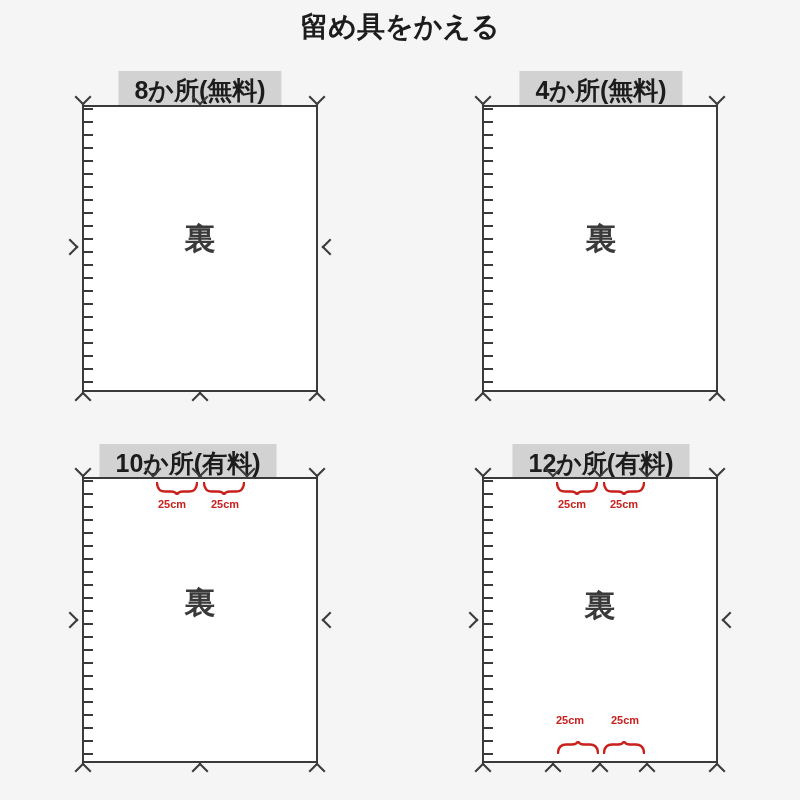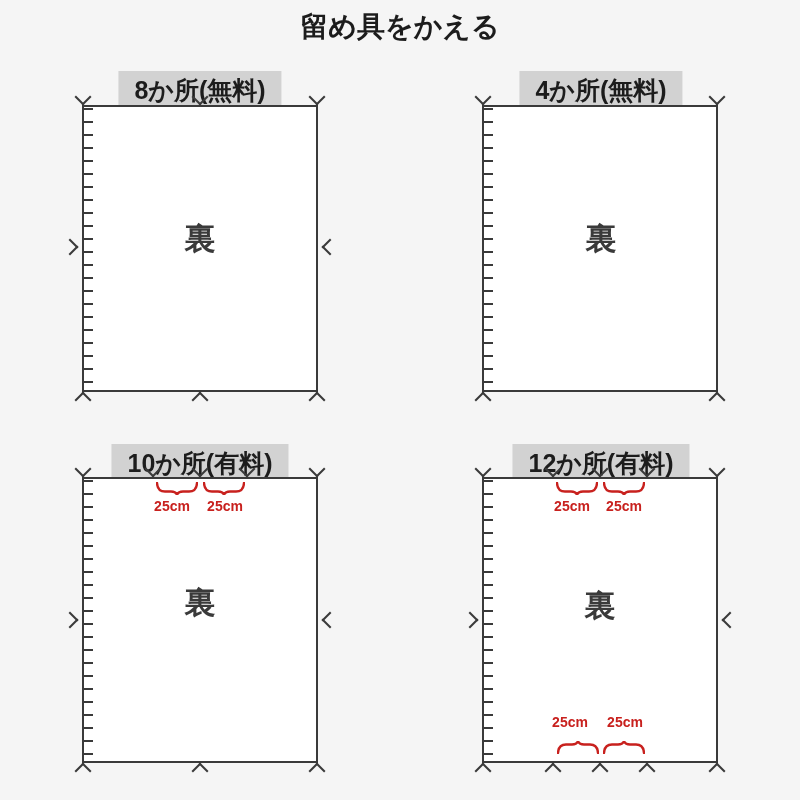--- a/index.html
+++ b/index.html
@@ -49,21 +49,21 @@
   .chev.up      {transform:translate(-50%,-50%) rotate(135deg);}
   .chev.pt-right{transform:translate(-50%,-50%) rotate(-135deg);}
   .chev.pt-left {transform:translate(-50%,-50%) rotate(45deg);}
   .brace{
     position:absolute; width:42px; height:13px;
   }
   .brace svg{display:block; width:42px; height:13px;}
   .brace.flip-v svg{transform:scaleY(-1);}
   .measure-label{
     position:absolute; transform:translateX(-50%);
-    color:var(--red); font-size:14px; font-weight:bold; white-space:nowrap;
+    color:var(--red); font-size:11px; font-weight:bold; white-space:nowrap;
   }
 </style>
 </head>
 <body>
 
 <div class="page-title">留め具をかえる</div>
 
 <div>
   <div class="panel-header" style="left:200px; top:50px;">8か所(無料)</div>
   <div class="rect" style="left:82px; top:105px; width:236px; height:287px;">
@@ -86,21 +86,21 @@
     <div class="ticks"></div>
   </div>
   <div class="back-label" style="left:601px; top:239px;">裏</div>
   <span class="chev down" style="left:483px; top:97px;"></span>
   <span class="chev down" style="left:717px; top:97px;"></span>
   <span class="chev up" style="left:483px; top:400px;"></span>
   <span class="chev up" style="left:717px; top:400px;"></span>
 </div>
 
 <div>
-  <div class="panel-header" style="left:200px; top:423px;">10か所(有料)</div>
+  <div class="panel-header" style="left:188px; top:423px;">10か所(有料)</div>
   <div class="rect" style="left:82px; top:477px; width:236px; height:286px;">
     <div class="ticks"></div>
   </div>
   <div class="back-label" style="left:200px; top:603px;">裏</div>
   <span class="chev down" style="left:83px;  top:469px;"></span>
   <span class="chev down" style="left:153px; top:469px;"></span>
   <span class="chev down" style="left:200px; top:469px;"></span>
   <span class="chev down" style="left:247px; top:469px;"></span>
   <span class="chev down" style="left:317px; top:469px;"></span>
   <span class="chev up" style="left:83px;  top:771px;"></span>

